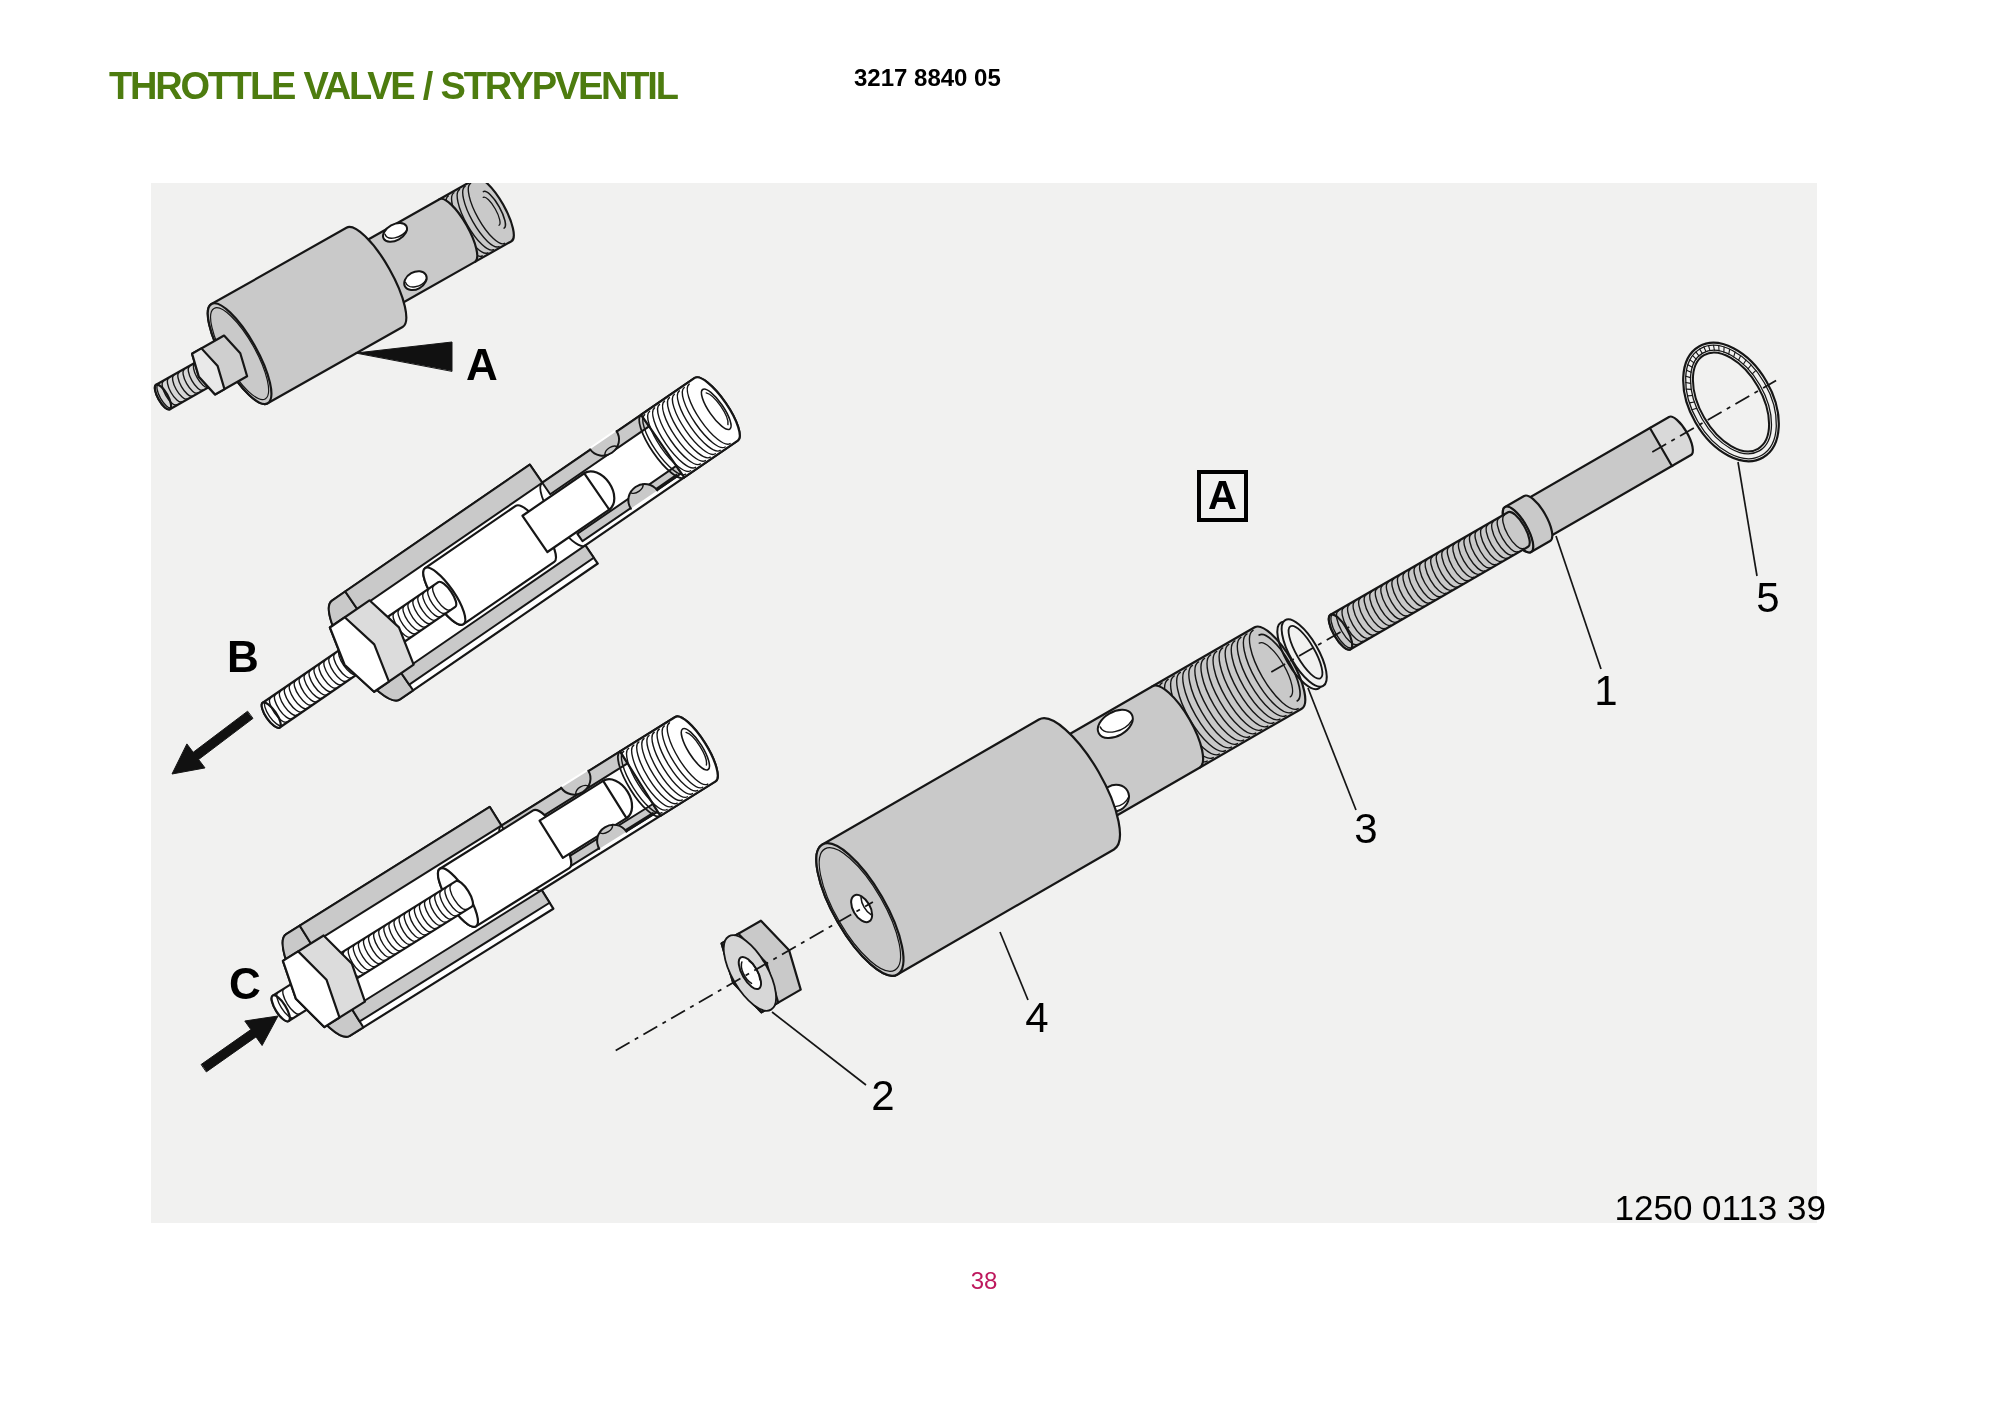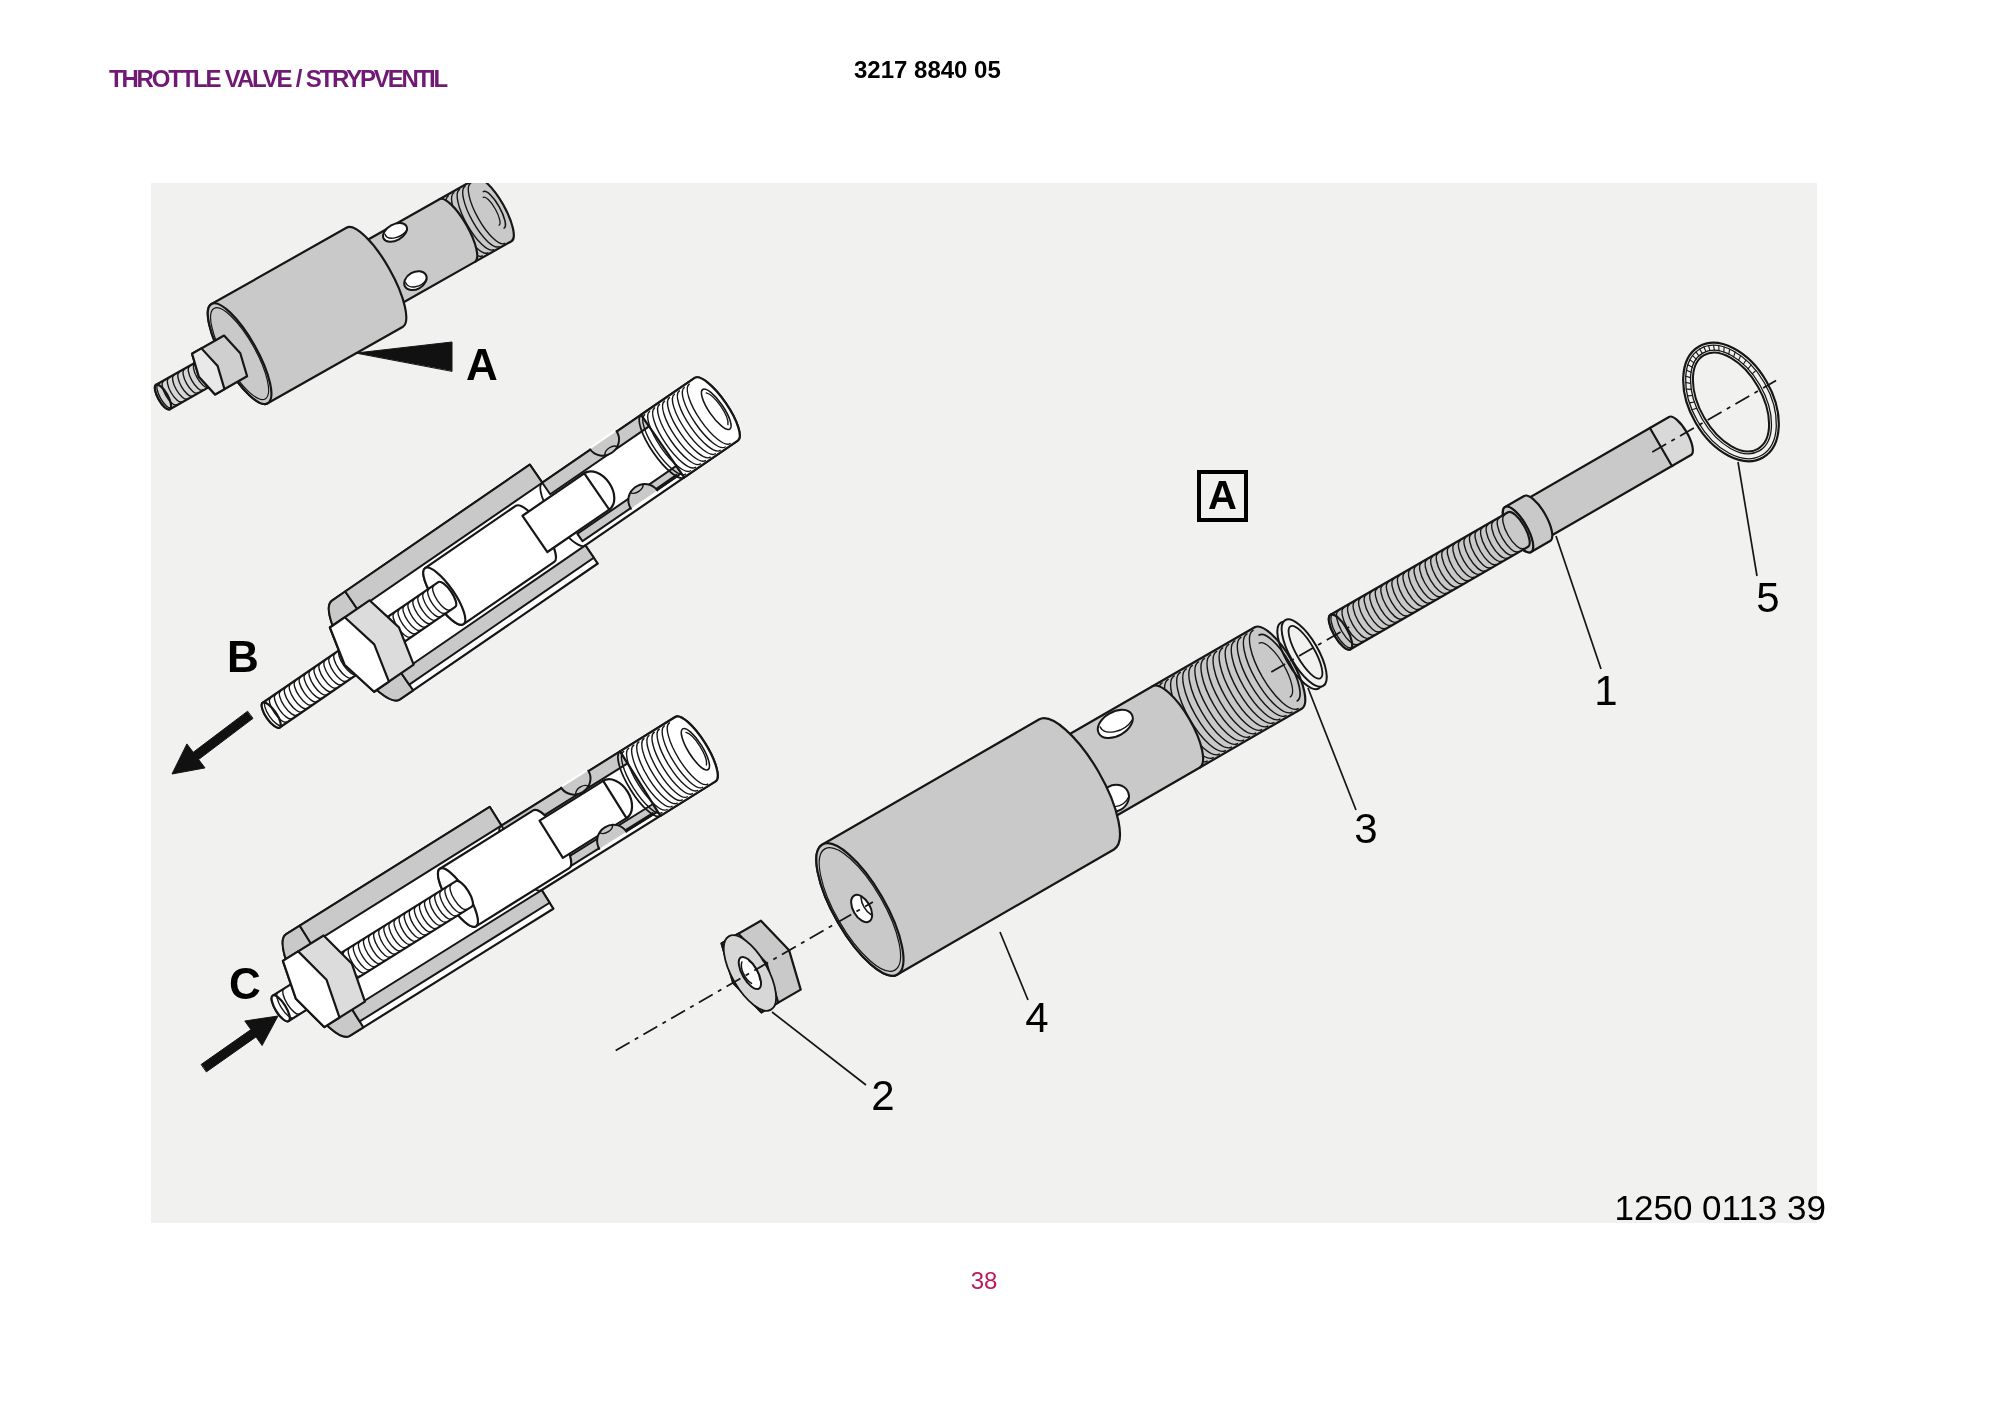--- a/index.html
+++ b/index.html
@@ -1,21 +1,21 @@
 <!DOCTYPE html>
 <html><head>
 <meta charset="utf-8">
 <style>
   html,body { margin:0; padding:0; background:#ffffff; }
   .page { position:relative; width:2000px; height:1415px; background:#ffffff; overflow:hidden;
           font-family:"Liberation Sans", sans-serif; }
   .panel { position:absolute; left:151px; top:183px; width:1666px; height:1040px; background:#f1f1f0; }
-  .title { position:absolute; left:109px; top:65px; font-size:24px; font-weight:bold; color:#701a75;
+  .title { position:absolute; left:109px; top:65px; font-size:38px; font-weight:bold; color:#4d7c0f;
            letter-spacing:-2.2px; word-spacing:1px; white-space:pre; }
-  .partnum { position:absolute; left:854px; top:56px; font-size:24px; font-weight:bold; color:#000; white-space:pre; }
+  .partnum { position:absolute; left:854px; top:64px; font-size:24px; font-weight:bold; color:#000; white-space:pre; }
   .drawnum { position:absolute; right:174px; top:1188px; font-size:35px; color:#000; white-space:pre; }
   .pagenum { position:absolute; left:958px; top:1267px; width:52px; text-align:center; font-size:24px; color:#be185d; }
   .byline { position:absolute; left:80px; top:1262px; font-size:80px; color:#000; letter-spacing:-2px; white-space:pre; }
 </style>
 </head>
 <body>
 
 <div class="page">
   <div class="title">THROTTLE VALVE / STRYPVENTIL</div>
   <div class="partnum">3217 8840 05</div>

